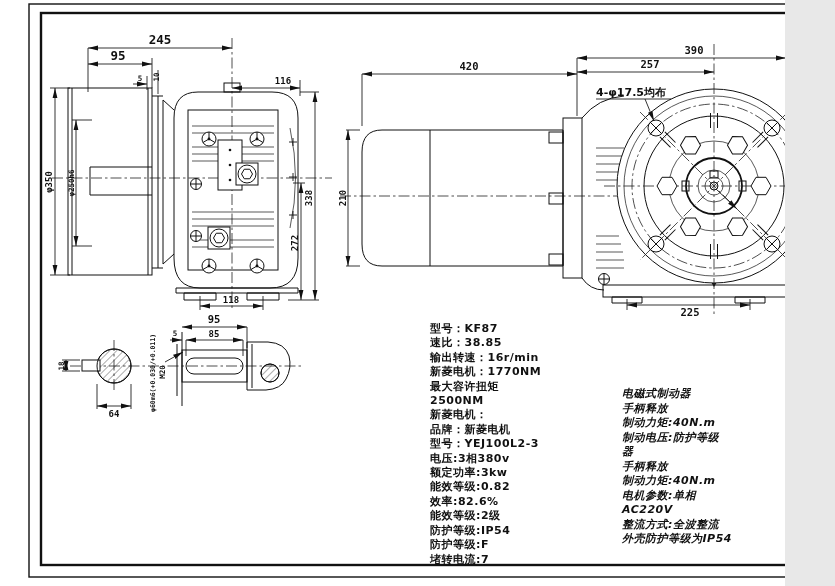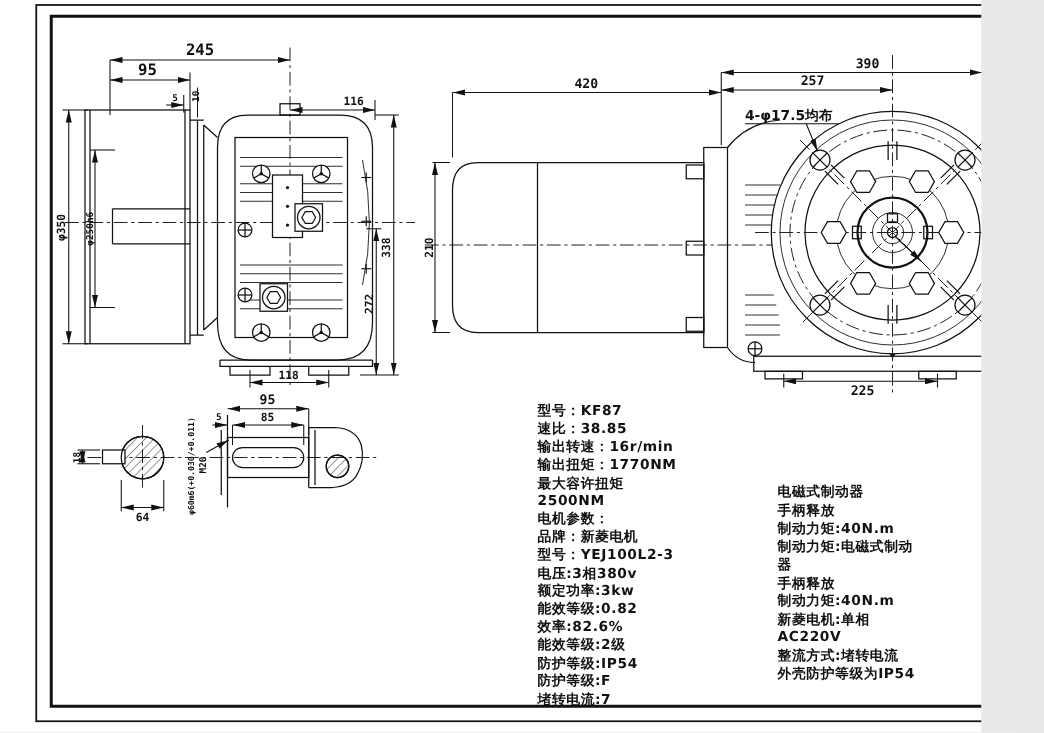--- a/index.html
+++ b/index.html
@@ -266,42 +266,42 @@
     <line class="dim" x1="165" y1="362" x2="183" y2="352" marker-end="url(#ah)"></line>
     <text class="dt dtxs" transform="rotate(-90 162 372)" x="162" y="375">M20</text>
     <text class="dt dt65 as" transform="rotate(-90 153 412)" x="153" y="414">φ60m6(+0.030/+0.011)</text>
   </g>
 </svg>
 
 <div class="textblock" style="left:430px;top:322px;">
   <div class="spec-line">型号：KF87</div>
   <div class="spec-line">速比：38.85</div>
   <div class="spec-line">输出转速：16r/min</div>
-  <div class="spec-line">输出扭矩：1770NM</div>
+  <div class="spec-line">新菱电机：1770NM</div>
   <div class="spec-line">最大容许扭矩</div>
   <div class="spec-line">2500NM</div>
-  <div class="spec-line">电机参数：</div>
+  <div class="spec-line">新菱电机：</div>
   <div class="spec-line">品牌：新菱电机</div>
   <div class="spec-line">型号：YEJ100L2-3</div>
   <div class="spec-line">电压:3相380v</div>
   <div class="spec-line">额定功率:3kw</div>
   <div class="spec-line">能效等级:0.82</div>
   <div class="spec-line">效率:82.6%</div>
   <div class="spec-line">能效等级:2级</div>
   <div class="spec-line">防护等级:IP54</div>
   <div class="spec-line">防护等级:F</div>
   <div class="spec-line">堵转电流:7</div>
 </div>
 
-<div class="textblock" style="left:622px;top:387px;">
+<div class="textblock" style="left:622px;top:387px;font-style:italic;">
   <div class="brake-line">电磁式制动器</div>
   <div class="brake-line">手柄释放</div>
   <div class="brake-line">制动力矩:40N.m</div>
-  <div class="brake-line">制动力矩:电磁式制动</div>
+  <div class="brake-line">制动电压:防护等级</div>
   <div class="brake-line">器</div>
   <div class="brake-line">手柄释放</div>
   <div class="brake-line">制动力矩:40N.m</div>
-  <div class="brake-line">新菱电机:单相</div>
+  <div class="brake-line">电机参数:单相</div>
   <div class="brake-line">AC220V</div>
-  <div class="brake-line">整流方式:堵转电流</div>
+  <div class="brake-line">整流方式:全波整流</div>
   <div class="brake-line">外壳防护等级为IP54</div>
 </div>
 </div>
 
 </body></html>

